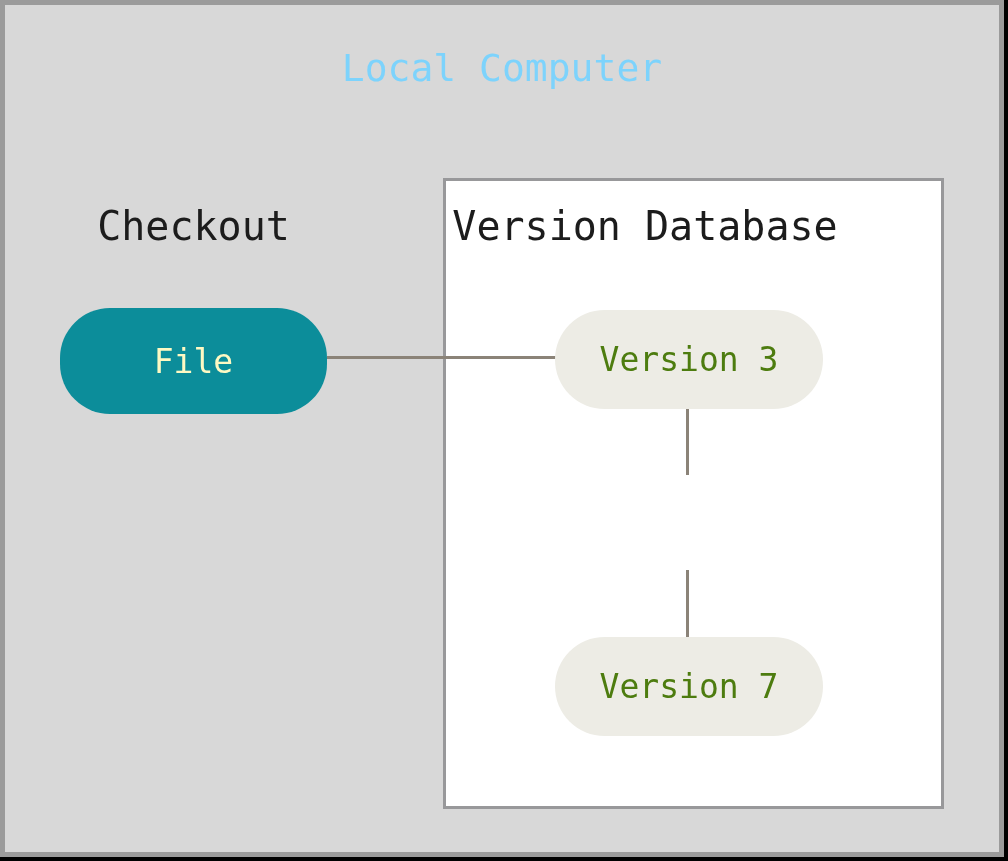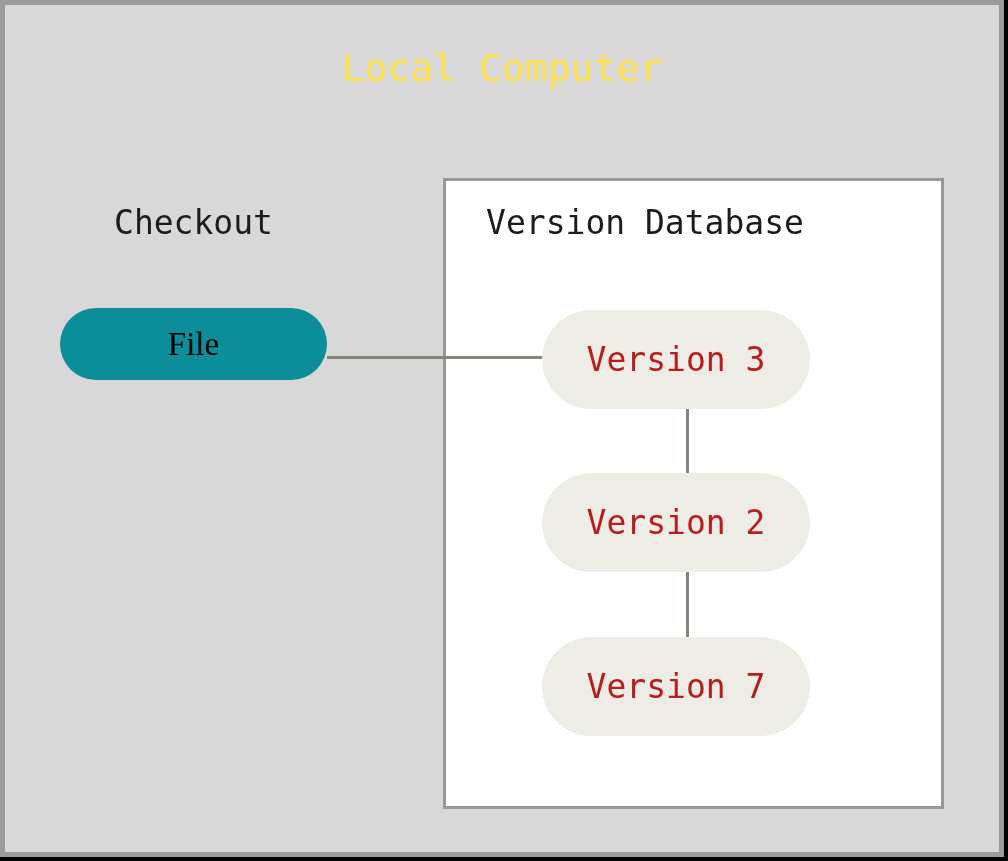--- a/index.html
+++ b/index.html
@@ -25,26 +25,26 @@
     background: #d8d8d8;
     border: 5px solid #9b9b9b;
   }
   .diagram-title {
     position: absolute;
     left: 0;
     top: 46px;
     width: 1004px;
     text-align: center;
     font-size: 38px;
-    color: #fde047;
+    color: #7dd3fc;
     white-space: pre;
   }
   .section-label {
     position: absolute;
-    font-size: 33px;
+    font-size: 40px;
     color: #1c1c1c;
     text-align: center;
     white-space: pre;
   }
   .checkout-label {
     left: 60px;
     top: 203px;
     width: 267px;
   }
   .vdb-box {
@@ -70,29 +70,28 @@
     display: flex;
     align-items: center;
     justify-content: center;
     font-size: 33px;
     white-space: pre;
   }
   .file-pill {
     left: 60px;
     top: 308px;
     width: 267px;
-    height: 72px;
+    height: 106px;
     background: #0c8d9a;
-    color: #000000;
-    font-family: Liberation Serif, serif;
+    color: #fef9c3;
   }
   .version-pill {
-    left: 542px;
+    left: 555px;
     background: #edece5;
-    color: #b91c1c;
+    color: #4d7c0f;
   }
   .v3 { top: 310px; }
   .v2 { top: 473px; }
   .v1 { top: 637px; }
   .connector {
     position: absolute;
     background: #8b8378;
   }
   .conn-h {
     left: 327px;
@@ -128,16 +127,15 @@
   <div class="section-label vdb-title">Version Database</div>
 
   <div class="connector conn-h"></div>
   <div class="connector conn-v1"></div>
   <div class="connector conn-v2"></div>
 
   <div class="pill file-pill">File</div>
 
   <div class="pill version-pill v3">Version 3</div>
 
-  <div class="pill version-pill v2">Version 2</div>
 
   <div class="pill version-pill v1">Version 7</div>
 </div>
 
 </body></html>

